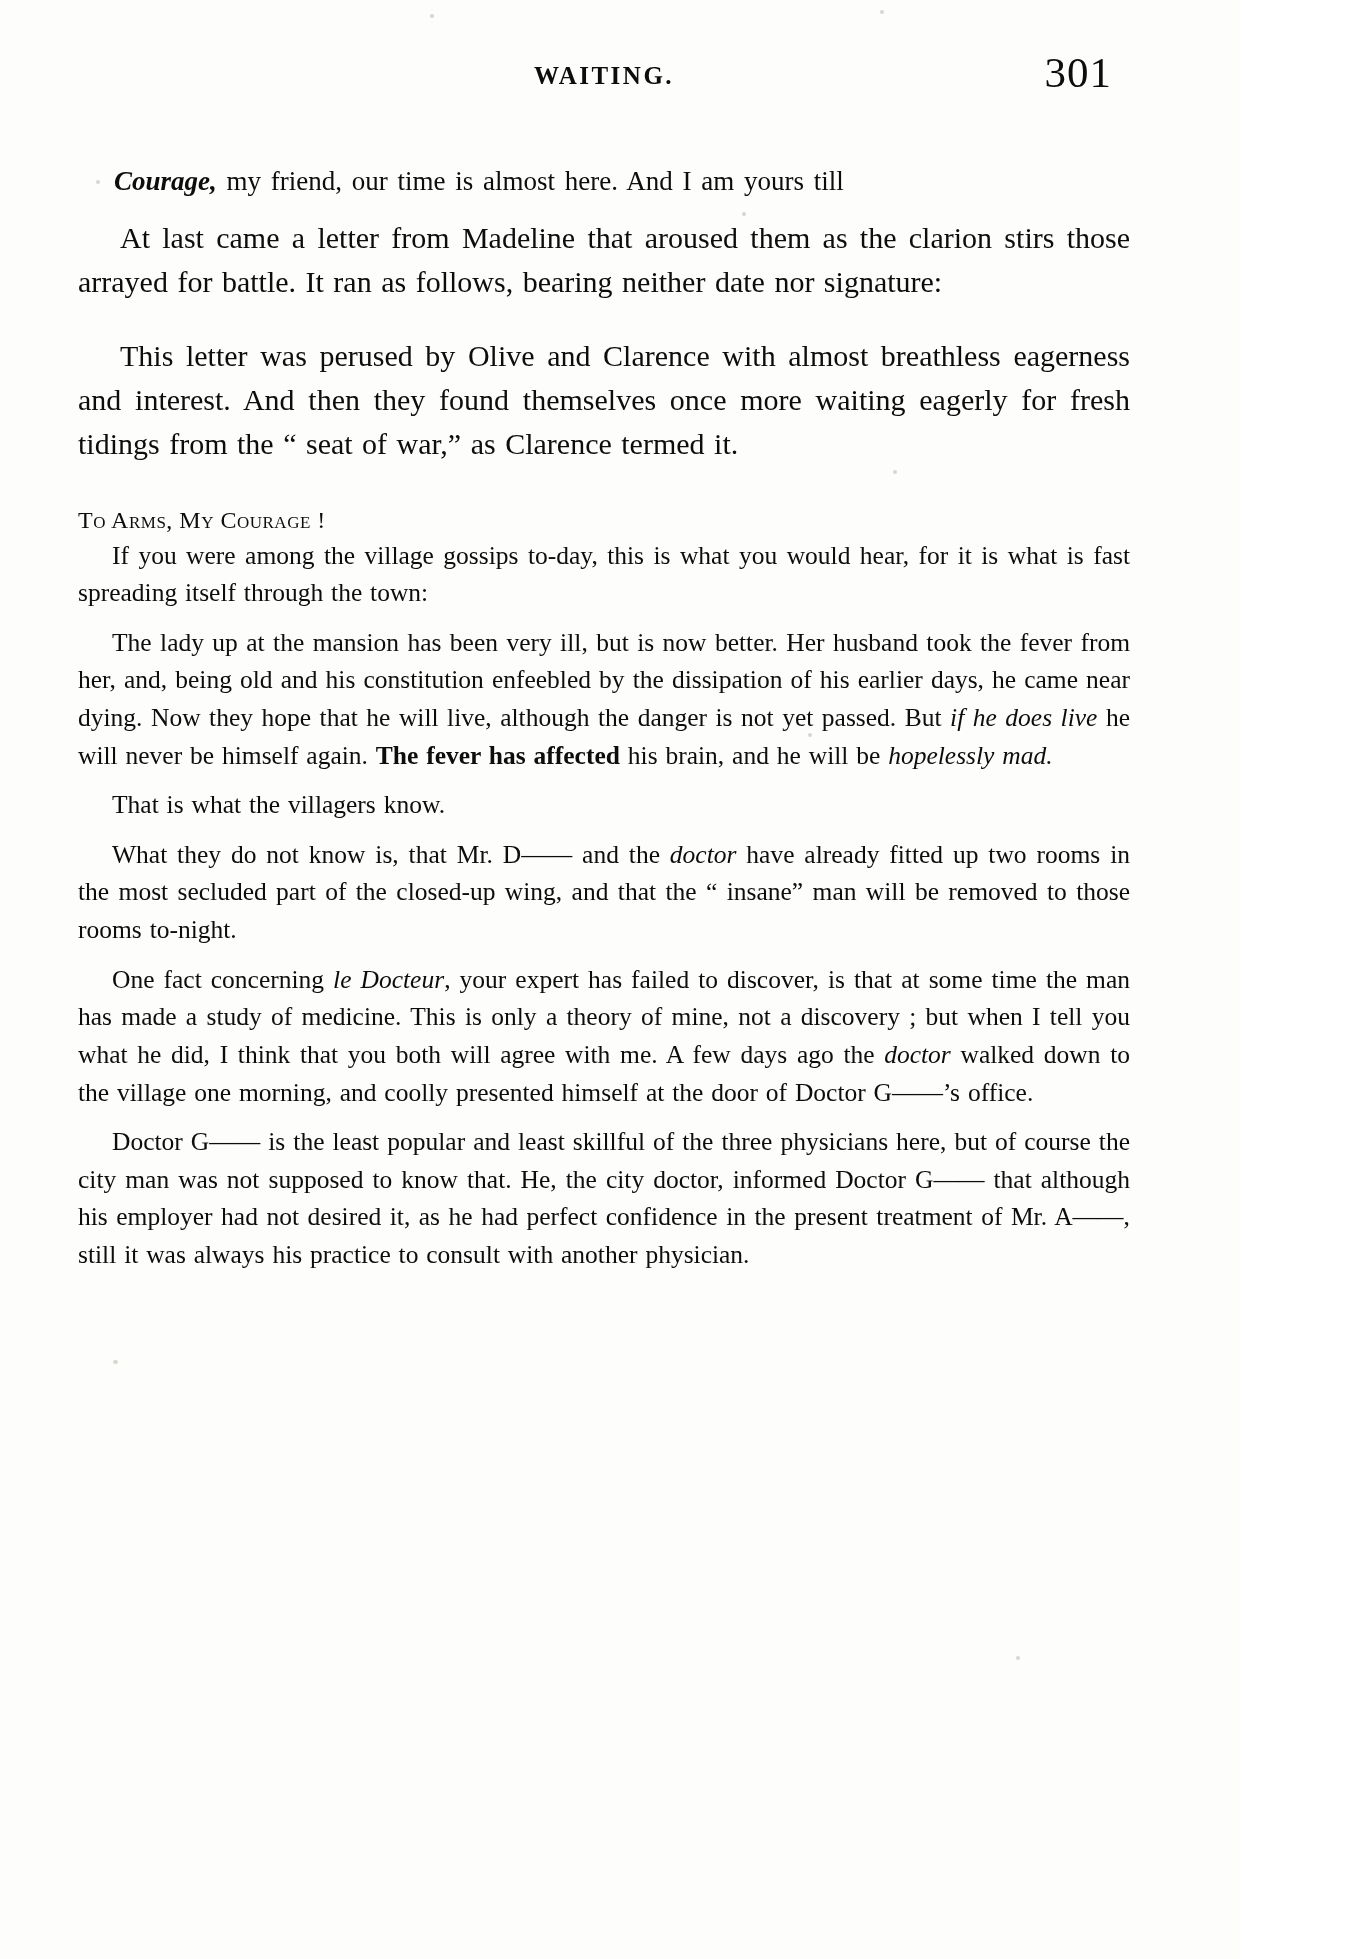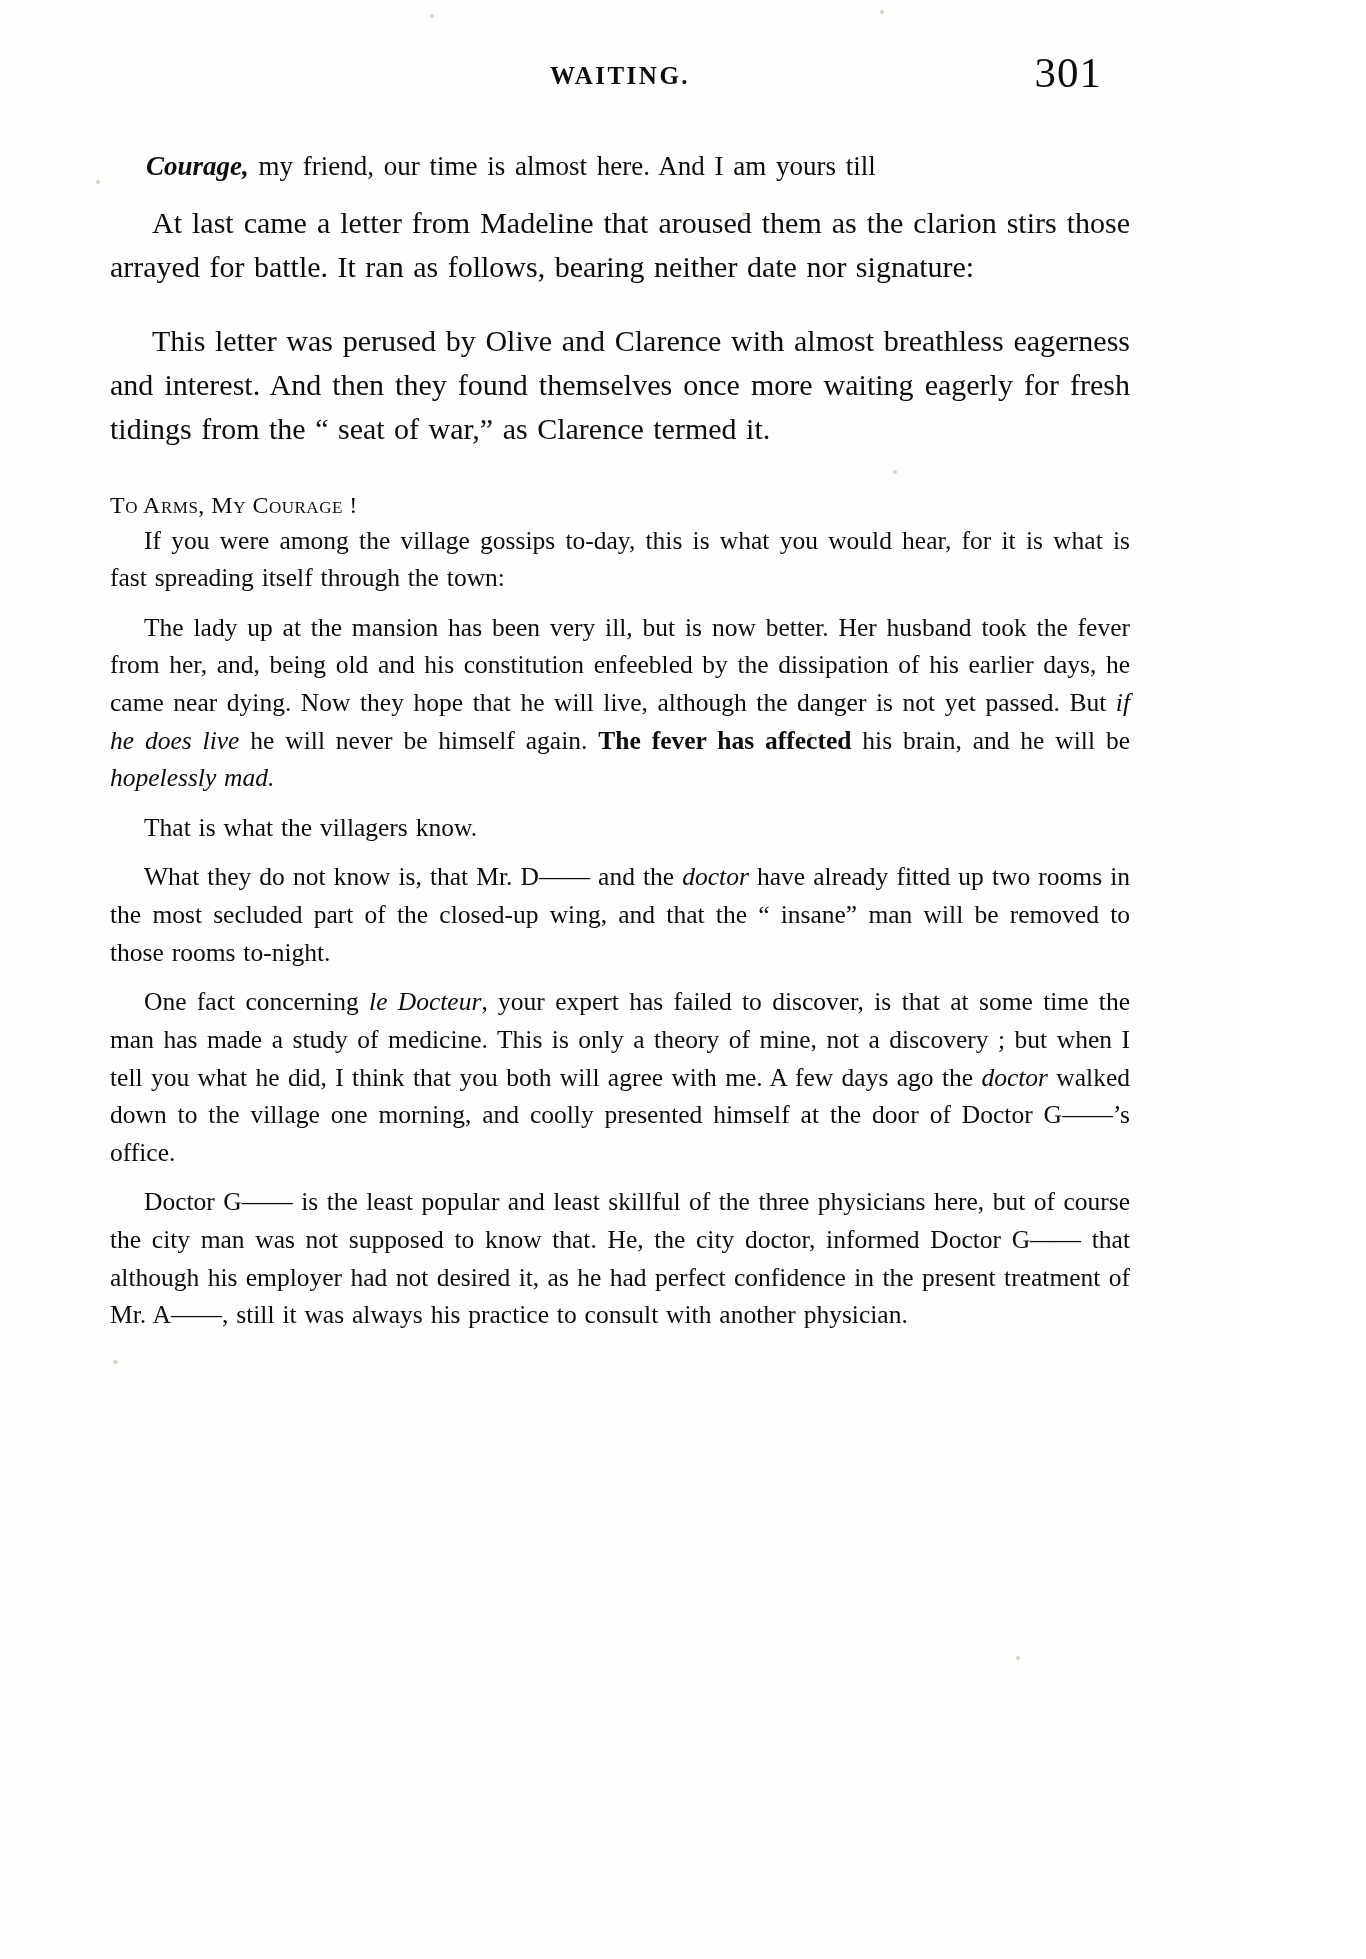--- a/index.html
+++ b/index.html
@@ -11,21 +11,21 @@
     width: 1366px;
     min-height: 1959px;
     font-family: "Liberation Serif", "DejaVu Serif", serif;
     color: #0d0d0d;
     position: relative;
   }
   .page {
     width: 1240px;
     min-height: 1959px;
     box-sizing: border-box;
-    padding: 48px 110px 40px 110px;
+    padding: 48px 110px 40px 78px;
     position: relative;
     background: #fdfdfb;
   }
   
   .header {
     position: relative;
     height: 70px;
   }
   .running-head {
     position: absolute;
@@ -33,29 +33,29 @@
     right: 0;
     top: 14px;
     text-align: center;
     font-size: 25px;
     letter-spacing: 2.5px;
     font-weight: 700;
     font-family: "Liberation Serif", serif;
   }
   .page-number {
     position: absolute;
-    right: 28px;
+    right: 18px;
     top: 0px;
     font-size: 43px;
     font-family: "Liberation Serif", serif;
     letter-spacing: 1px;
   }
   
   .letter-close {
-    margin-top: 27px;
+    margin-top: 42px;
     font-size: 27px;
     line-height: 1.56;
     text-align: justify;
   }
   .letter-close .sig-line {
     display: block;
     position: relative;
     height: 44px;
   }
   .letter-close .death {

